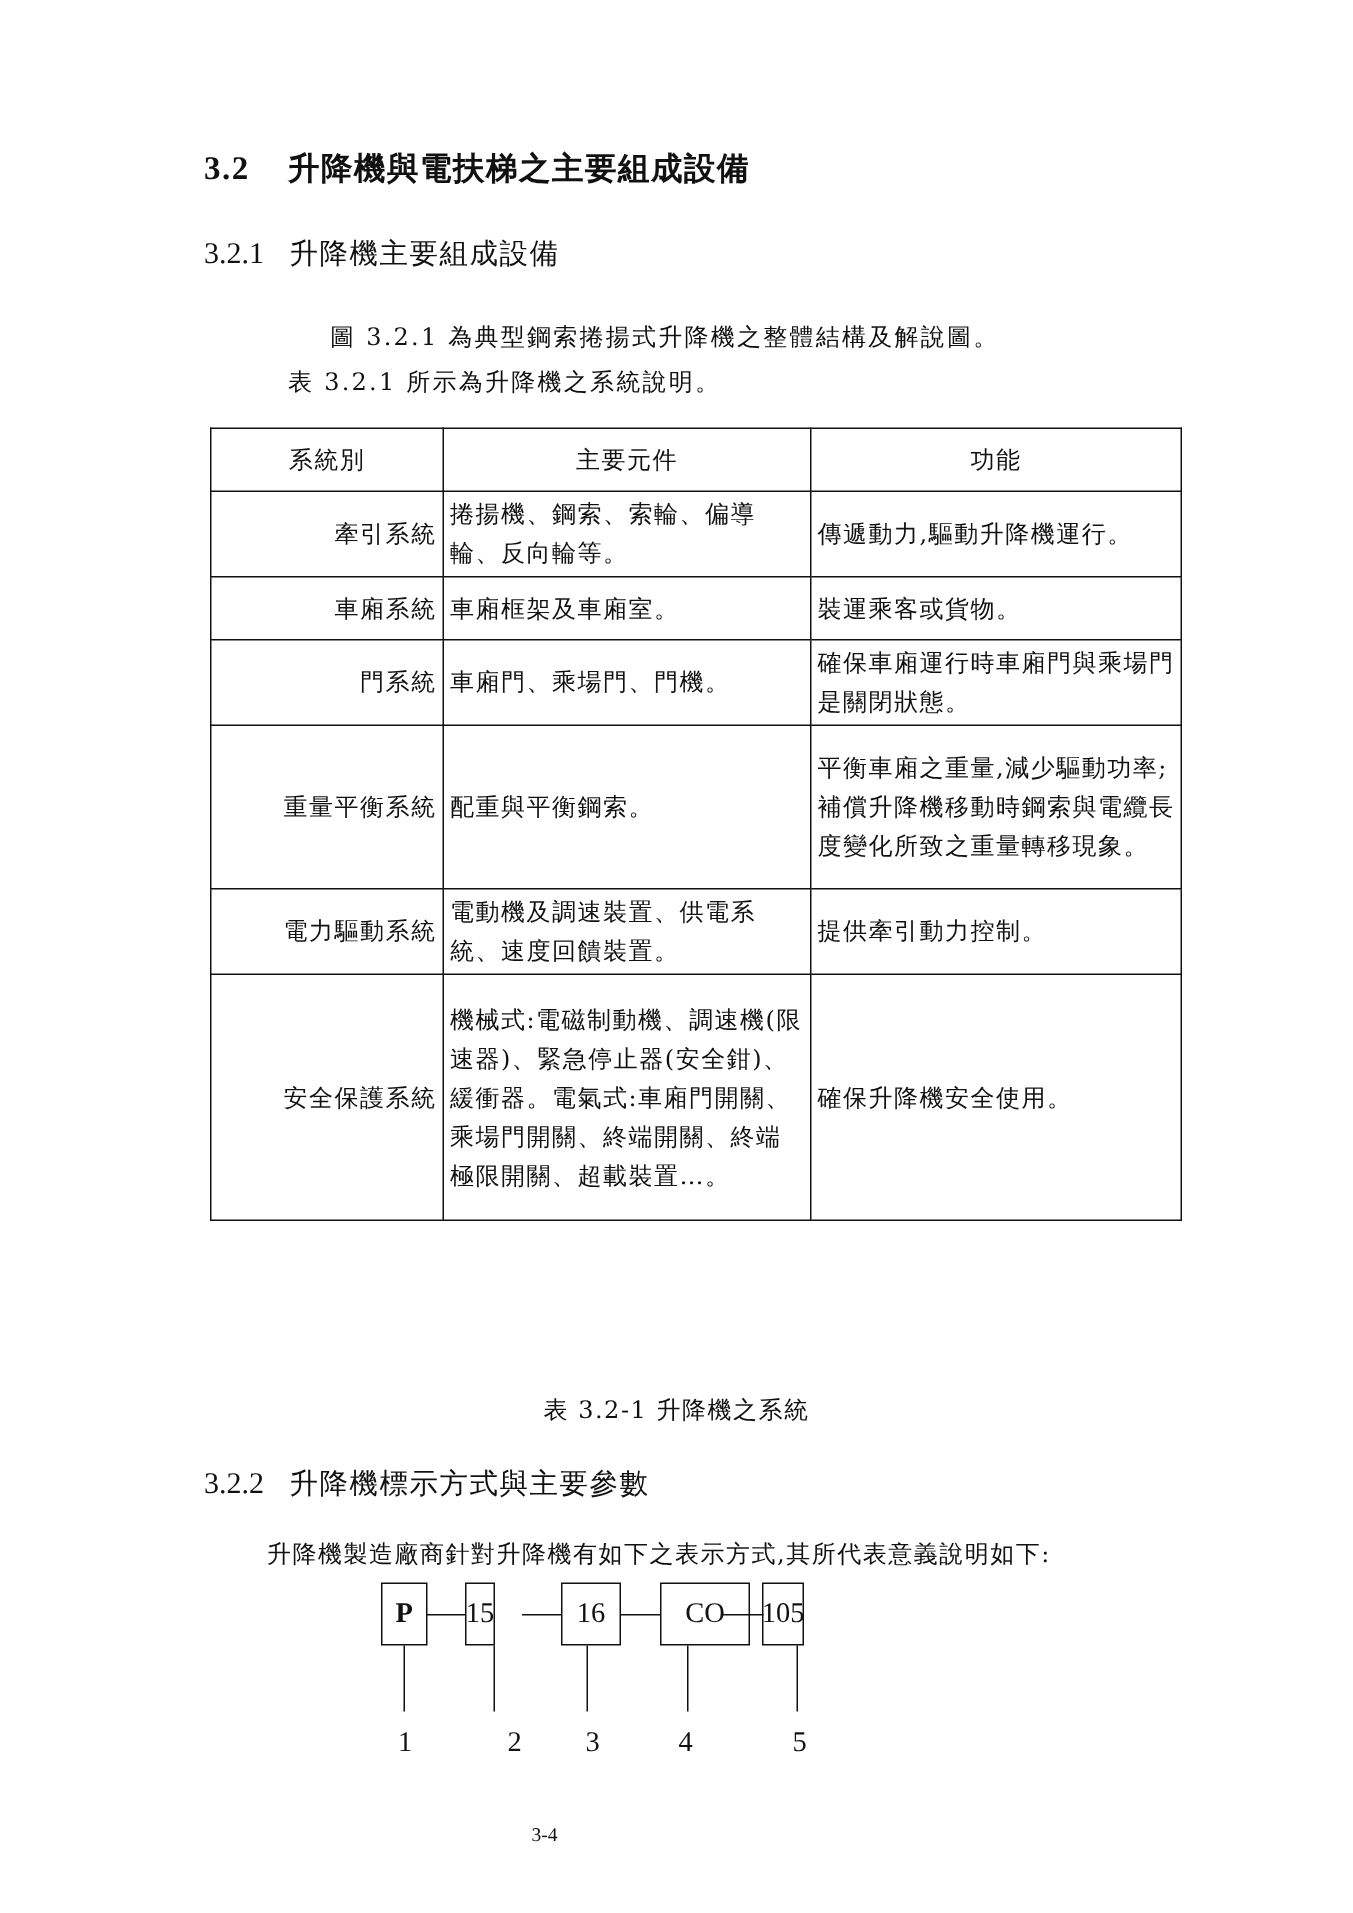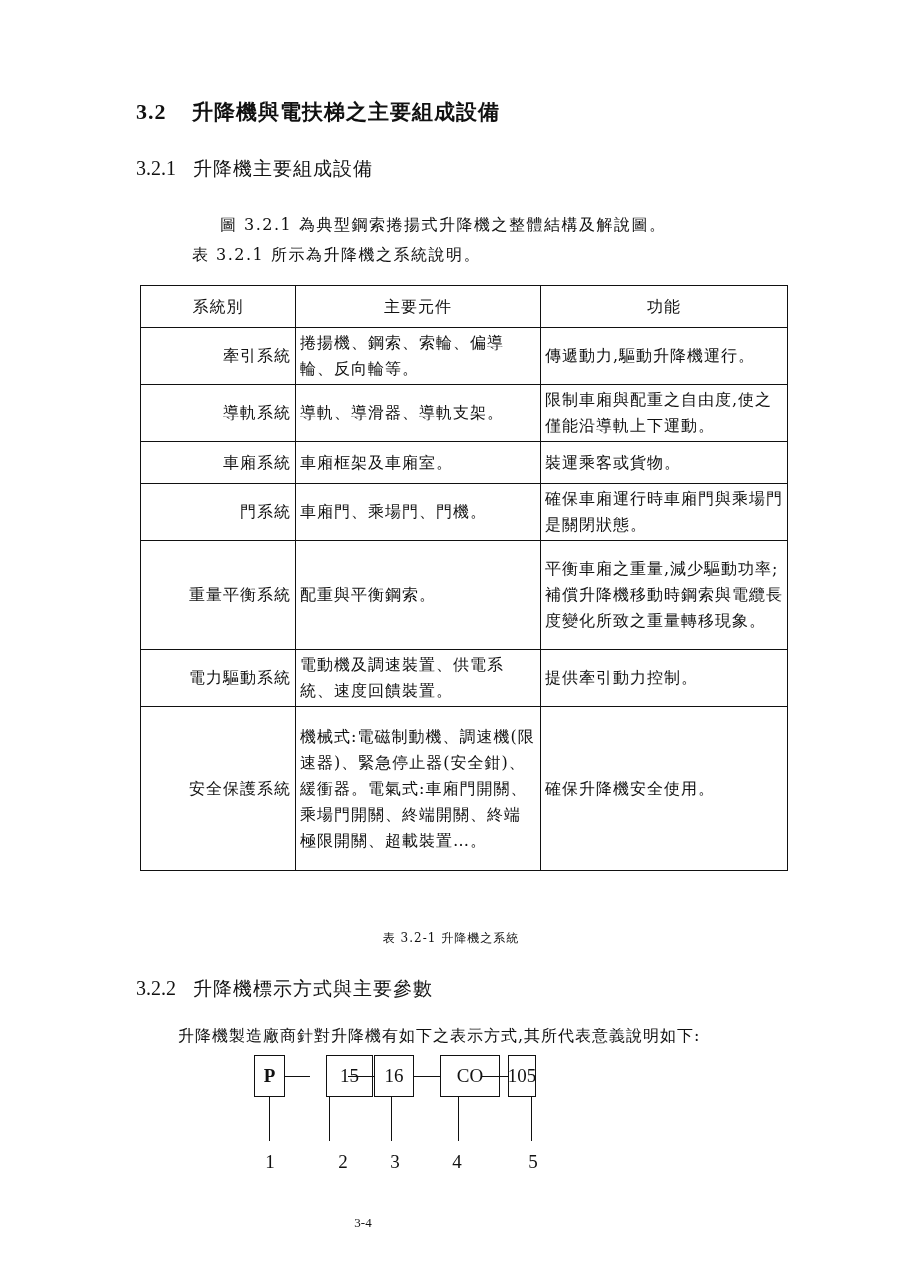--- a/index.html
+++ b/index.html
@@ -18,21 +18,21 @@
     position: absolute; left: 140px; top: 285px; width: 647px;
     border-collapse: collapse; table-layout: fixed; font-size: 16px;
   }
   table.sys td, table.sys th {
     border: 1.3px solid #111; padding: 2px 4px; line-height: 26px; font-weight: normal;
     letter-spacing: 1px; vertical-align: middle; margin-left: 34px;
   }
   table.sys th { text-align: center; height: 37px; }
   table.sys td.c1 { text-align: right; }
   table.sys td.c2, table.sys td.c3 { text-align: left; }
-  .caption { left: 0; width: 902px; top: 930px; text-align: center; font-size: 12px; letter-spacing: 1px; }
+  .caption { left: 0; width: 902px; top: 930px; text-align: center; font-size: 16px; letter-spacing: 1px; }
 
   .diagram { left: 250px; top: 1055px; width: 320px; height: 130px; }
   .box { position: absolute; top: 0; height: 42px; border: 1.3px solid #111; box-sizing: border-box;
     display: flex; align-items: center; justify-content: center; font-family: "Liberation Serif", serif; font-size: 19px; }
   .hline { position: absolute; top: 21px; height: 1.3px; background: #111; }
   .vline { position: absolute; top: 42px; width: 1.3px; height: 44px; background: #111; }
   .lbl { position: absolute; top: 96px; font-family: "Liberation Serif", serif; font-size: 19px; transform: translateX(-50%); }
   .pagenum { left: 0; width: 726px; top: 1215px; text-align: center; font-family: "Liberation Serif", serif; font-size: 13px; }
 </style>
 </head>
@@ -60,25 +60,20 @@
       <th>系統別</th>
       <th>主要元件</th>
       <th>功能</th>
     </tr>
   </thead>
   <tbody id="tbody">
       <tr style="height: 55px;">
         <td class="c1">牽引系統</td>
         <td class="c2">捲揚機、鋼索、索輪、偏導輪、反向輪等。</td>
         <td class="c3">傳遞動力,驅動升降機運行。</td>
-      </tr>
-      <tr style="height: 55px;">
-        <td class="c1">導軌系統</td>
-        <td class="c2">導軌、導滑器、導軌支架。</td>
-        <td class="c3">限制車廂與配重之自由度,使之僅能沿導軌上下運動。</td>
       </tr>
       <tr style="height: 42px;">
         <td class="c1">車廂系統</td>
         <td class="c2">車廂框架及車廂室。</td>
         <td class="c3">裝運乘客或貨物。</td>
       </tr>
       <tr style="height: 56px;">
         <td class="c1">門系統</td>
         <td class="c2">車廂門、乘場門、門機。</td>
         <td class="c3">確保車廂運行時車廂門與乘場門是關閉狀態。</td>
@@ -109,21 +104,21 @@
 
 <div class="abs para" style="left:178px; top:1026px; letter-spacing:1px;">升降機製造廠商針對升降機有如下之表示方式,其所代表意義說明如下:</div>
 
 <div class="abs diagram">
   <div class="hline" style="left:34px; width:26px;"></div>
   <div class="hline" style="left:98px; width:26px;"></div>
   <div class="hline" style="left:164px; width:26px;"></div>
   <div class="hline" style="left:231px; width:28px;"></div>
 
   <div class="box" style="left:4px; width:31px; font-weight:bold;">P</div>
-  <div class="box" style="left:76px; width:47px;">15</div>
+  <div class="box" style="left:60px; width:20px;">15</div>
   <div class="box" style="left:124px; width:40px;">16</div>
   <div class="box" style="left:190px; width:60px;">CO</div>
   <div class="box" style="left:258px; width:28px;">105</div>
 
   <div class="vline" style="left:19px;"></div>
   <div class="vline" style="left:79px;"></div>
   <div class="vline" style="left:141px;"></div>
   <div class="vline" style="left:208px;"></div>
   <div class="vline" style="left:281px;"></div>
 

